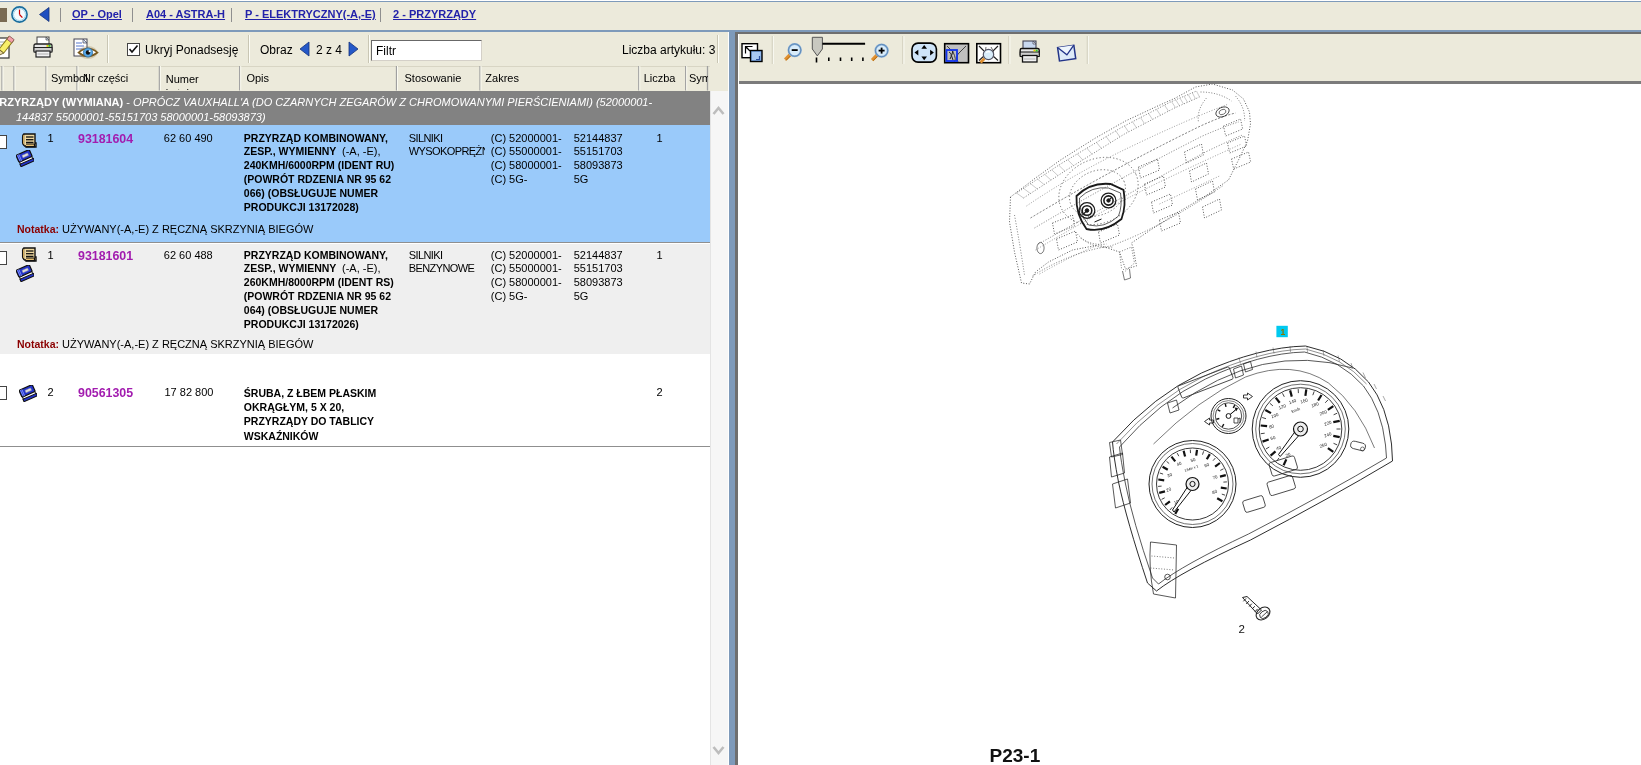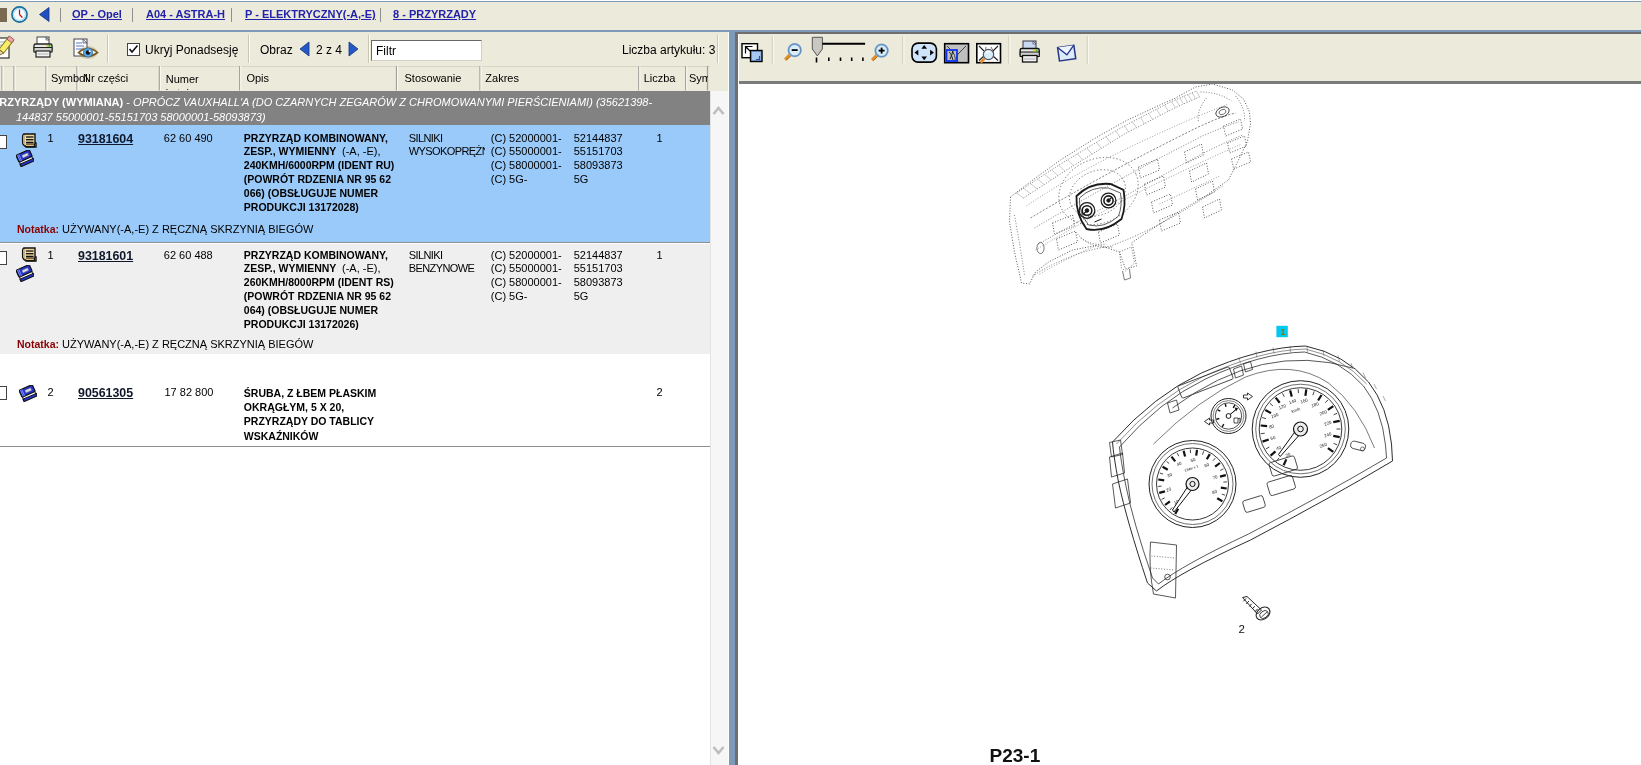--- a/index.html
+++ b/index.html
@@ -6,21 +6,21 @@
 *{box-sizing:border-box}
 .abs{position:absolute}
 #stage{position:relative;width:1641px;height:765px}
 .beige{background:#ECEADB}
 .link{color:#2222aa;font-weight:bold;font-size:11px;text-decoration:underline;white-space:nowrap}
 .bsep{width:1px;height:14px;background:#8f8f8f;top:8px}
 .tsep{width:2px;top:3px;height:28px;border-left:1px solid #c9c6b4;border-right:1px solid #fdfdf6}
 .hlabel{font-size:11px;color:#000;white-space:nowrap}
 .cell{font-size:11px;line-height:13.9px;color:#000;white-space:pre}
 .opis{font-size:10.5px;font-weight:bold;line-height:13.9px;color:#000;white-space:pre}
-.pn{font-size:12.4px;font-weight:bold;text-decoration:underline;color:#0f172a;white-space:nowrap}
+.pn{font-size:12.4px;font-weight:bold;color:#a21caf;white-space:nowrap}
 </style></head>
 <body>
 <div id="stage">
 
 <div class="abs beige" style="left:0;top:0;width:1641px;height:32px;border-top:2px solid #fff"></div>
 <div class="abs" style="left:0;top:1px;width:1641px;height:1px;background:#7E9ABA"></div>
 <div class="abs" style="left:0;top:30px;width:1641px;height:2px;background:#7E9ABA"></div>
 
 <div class="abs" style="left:0;top:8px;width:7px;height:14px;background:#7a6a52"></div>
 
@@ -34,21 +34,21 @@
 <svg class="abs" style="left:38.5px;top:7px" width="11" height="15" viewBox="0 0 11 15">
 <path d="M10 0.5 L10 14.5 L0.5 7.5 Z" fill="#2050c0" stroke="#16337a" stroke-width="0.8"></path>
 </svg>
 <div class="abs bsep" style="left:60px"></div>
 <a class="abs link" style="left:72px;top:8px">OP - Opel</a>
 <div class="abs bsep" style="left:132px"></div>
 <a class="abs link" style="left:146px;top:8px">A04 - ASTRA-H</a>
 <div class="abs bsep" style="left:231px"></div>
 <a class="abs link" style="left:245px;top:8px">P - ELEKTRYCZNY(-A,-E)</a>
 <div class="abs bsep" style="left:380px"></div>
-<a class="abs link" style="left:393px;top:8px">8 - PRZYRZĄDY</a>
+<a class="abs link" style="left:393px;top:8px">2 - PRZYRZĄDY</a>
 
 <div class="abs beige" style="left:0;top:32px;width:728px;height:34px"></div>
 <svg class="abs" style="left:-10px;top:35px" width="29" height="25" viewBox="0 0 29 25">
 <rect x="2" y="3" width="17" height="20" fill="#fff" stroke="#333" stroke-width="1.2"></rect>
 <line x1="5" y1="7" x2="15" y2="7" stroke="#9aa" stroke-width="1"></line>
 <line x1="5" y1="10" x2="15" y2="10" stroke="#9aa" stroke-width="1"></line>
 <g transform="rotate(38 14 12)">
 <rect x="11.5" y="1" width="6" height="16" fill="#f7ef6a" stroke="#8a7a1a" stroke-width="1"></rect>
 <rect x="11.5" y="0" width="6" height="4" fill="#f2a0a8" stroke="#8a5a5a" stroke-width="0.8"></rect>
 <path d="M11.5 17 L17.5 17 L14.5 23 Z" fill="#e8d9a0" stroke="#6a5a20" stroke-width="0.8"></path>
@@ -128,21 +128,21 @@
 <div class="abs hlabel" style="left:51px;top:71.5px">Symbol.</div>
 <div class="abs hlabel" style="left:83px;top:71.5px">Nr części</div>
 <div class="abs hlabel" style="left:165.7px;top:71.5px;line-height:14.5px;height:18px;overflow:hidden">Numer<br>katal.</div>
 <div class="abs hlabel" style="left:246.4px;top:71.5px">Opis</div>
 <div class="abs hlabel" style="left:404.5px;top:71.5px">Stosowanie</div>
 <div class="abs hlabel" style="left:485.3px;top:71.5px">Zakres</div>
 <div class="abs hlabel" style="left:643.7px;top:71.5px">Liczba</div>
 <div class="abs hlabel" style="left:689px;top:71.5px;width:18.5px;overflow:hidden">Symbol</div>
 
 <div class="abs" style="left:0;top:90.5px;width:710px;height:34px;background:#828282;color:#fff;font-size:11px;line-height:14.8px;padding-top:4.5px;overflow:hidden">
-<div style="margin-left:-8px;white-space:nowrap"><b>PRZYRZĄDY (WYMIANA)</b> - <i>OPRÓCZ VAUXHALL'A (DO CZARNYCH ZEGARÓW Z CHROMOWANYMI PIERŚCIENIAMI) (35621398-</i></div>
+<div style="margin-left:-8px;white-space:nowrap"><b>PRZYRZĄDY (WYMIANA)</b> - <i>OPRÓCZ VAUXHALL'A (DO CZARNYCH ZEGARÓW Z CHROMOWANYMI PIERŚCIENIAMI) (52000001-</i></div>
 <div style="margin-left:16px;white-space:nowrap"><i>144837 55000001-55151703 58000001-58093873)</i></div>
 </div>
 
 <div class="abs" style="left:0;top:124.5px;width:710px;height:118px;background:#9ACAFA;border-bottom:1px solid #8f8f8f"></div>
 <div class="abs" style="left:-7px;top:134.5px;width:14px;height:14px;background:#fff;border:1.5px solid #444"></div>
 <svg class="abs" style="left:20.5px;top:132.5px" width="16" height="16" viewBox="0 0 16 16">
 <path d="M3 1 L14 1 L14 10 L15 10 L15 14 L5 14 L5 13 L3.5 13 Q2 12 2.5 10 L2.5 3 Q2.5 1 3 1 Z" fill="#f0d9a0" stroke="#111" stroke-width="1.4"></path>
 <path d="M3 1 Q1.2 1.6 1.5 4 L1.5 10 Q1.6 11.6 3 12" fill="#d8b060" stroke="#111" stroke-width="1.1"></path>
 <line x1="5" y1="4" x2="12.5" y2="4" stroke="#111" stroke-width="1.3"></line>
 <line x1="5" y1="6.7" x2="12.5" y2="6.7" stroke="#111" stroke-width="1.3"></line>

